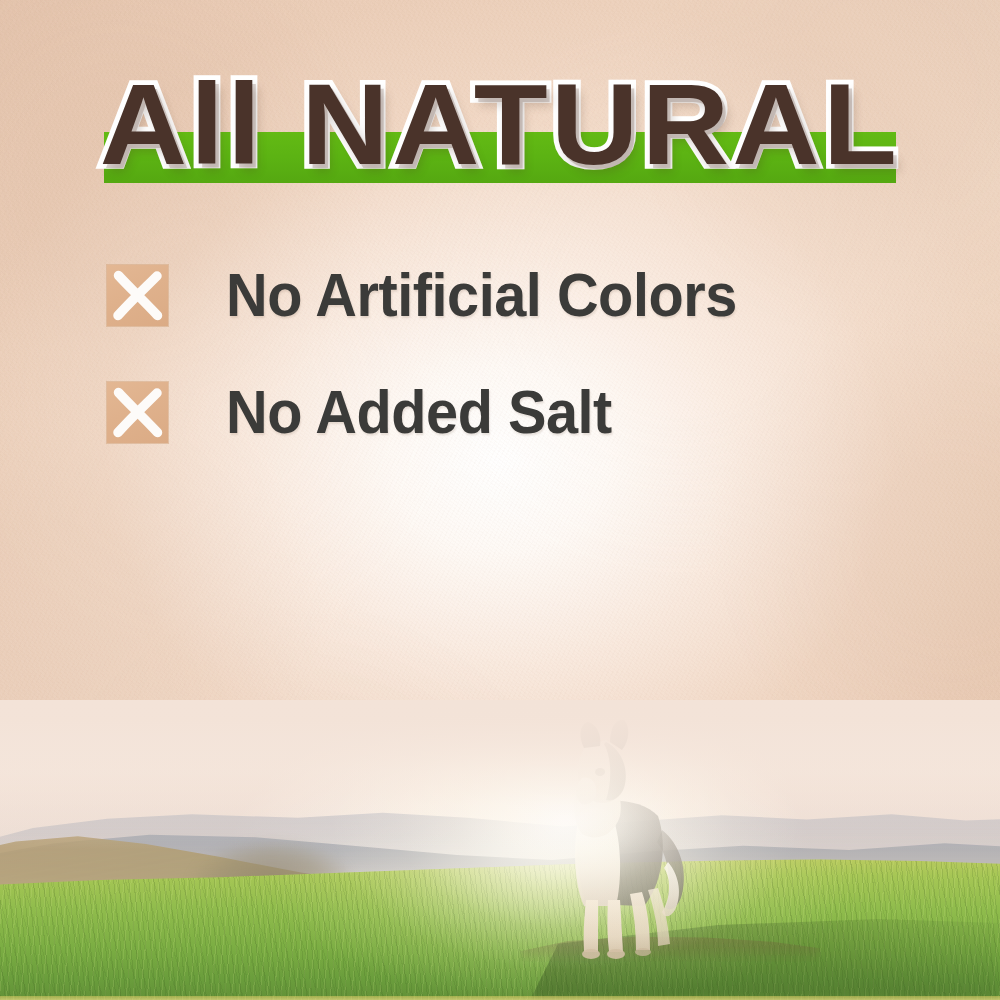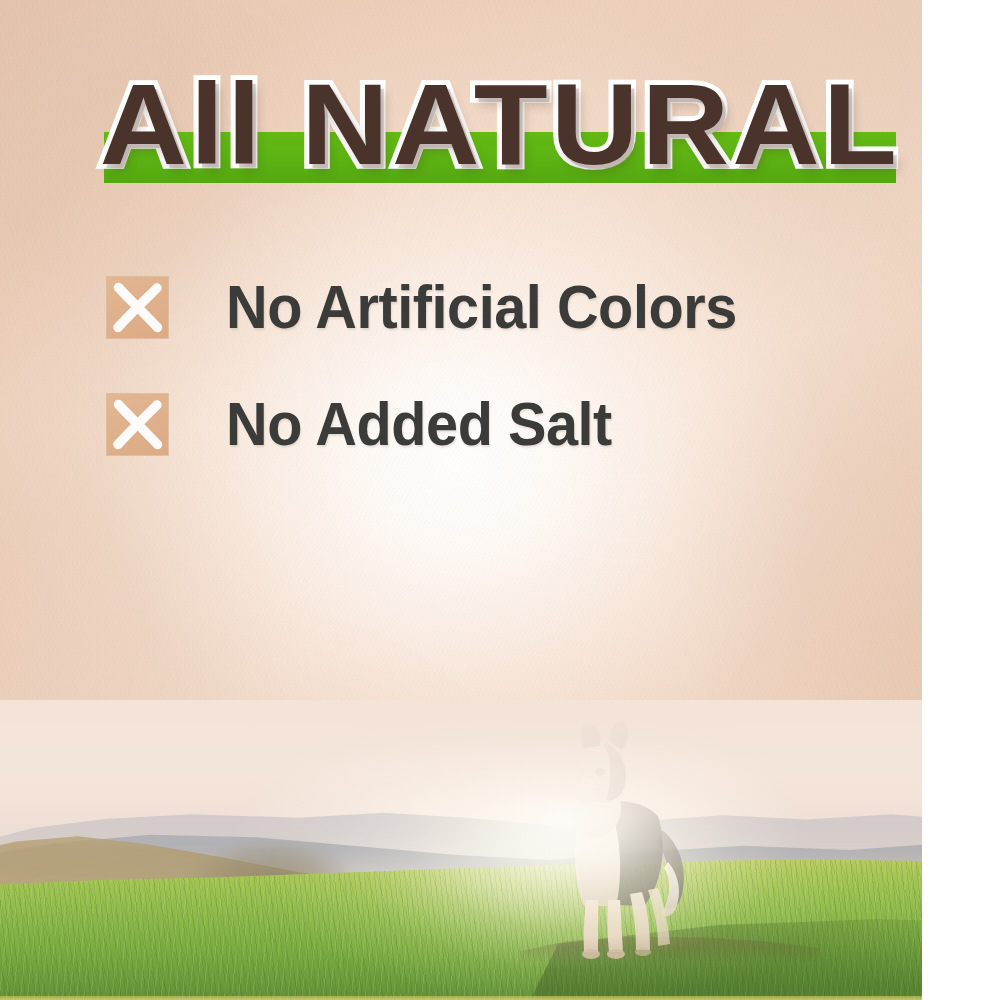--- a/index.html
+++ b/index.html
@@ -8,21 +8,21 @@
     padding: 0;
     background: #ffffff;
   }
   body {
     font-family: "Liberation Sans", sans-serif;
   }
 
   
   #panel {
     position: relative;
-    width: 922px;
+    width: 1000px;
     height: 1000px;
     overflow: hidden;
     background: #ecd0ba;
     -webkit-font-smoothing: antialiased;
   }
 
   
   .paper-base {
     position: absolute;
     inset: 0;
@@ -110,21 +110,21 @@
   
   .claims {
     position: absolute;
     left: 0;
     top: 252px;
     width: 1000px;
   }
   .claim-row {
     position: relative;
     display: flex;
-    align-items: flex-end;
+    align-items: center;
     height: 86px;
     margin-bottom: 31px;
     padding-left: 107px;
   }
   .claim-row:last-child { margin-bottom: 0; }
 
   .checkbox {
     position: relative;
     flex: 0 0 auto;
     width: 61px;

